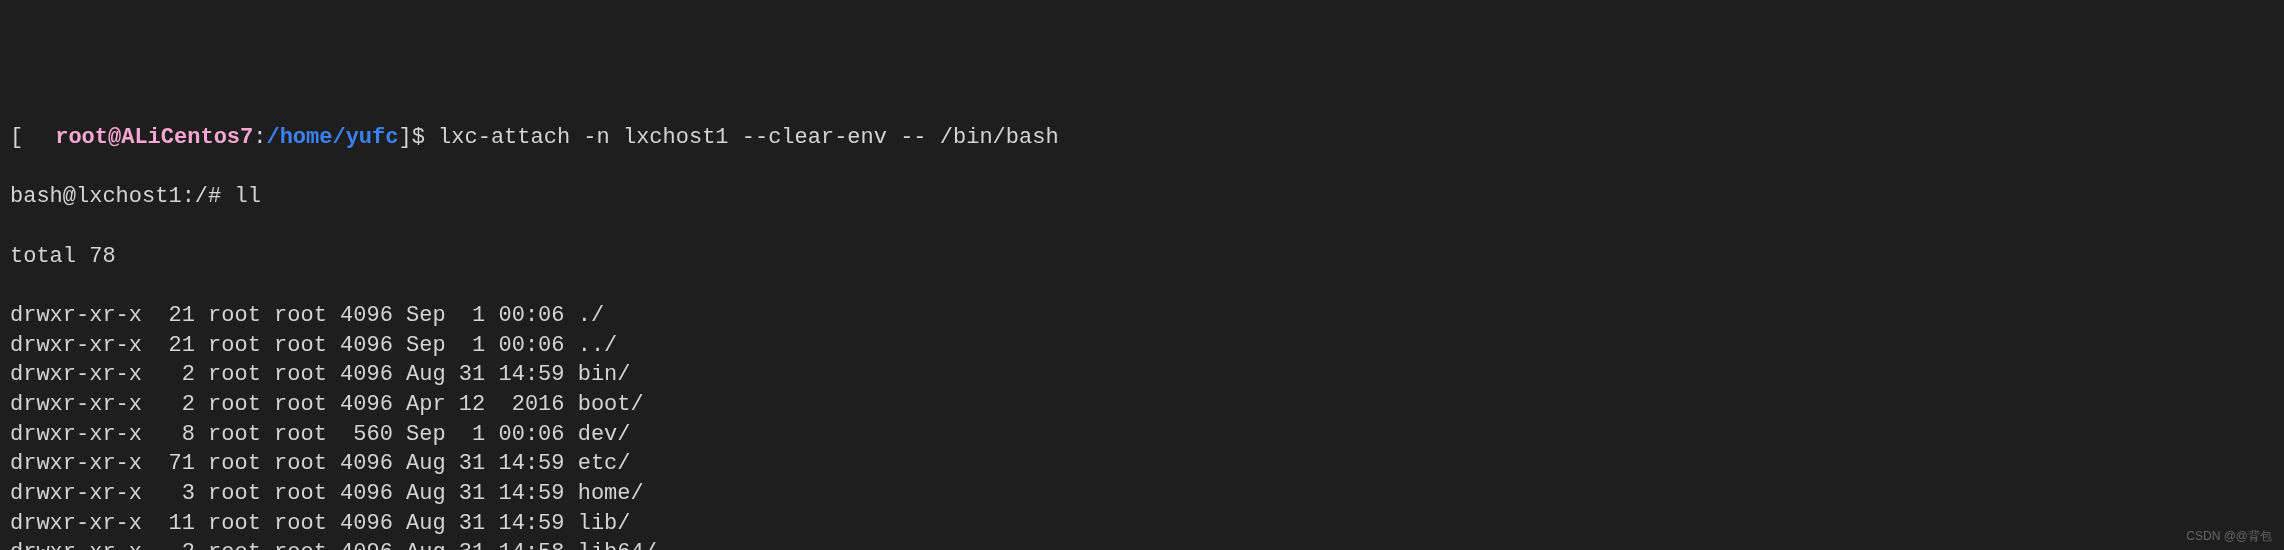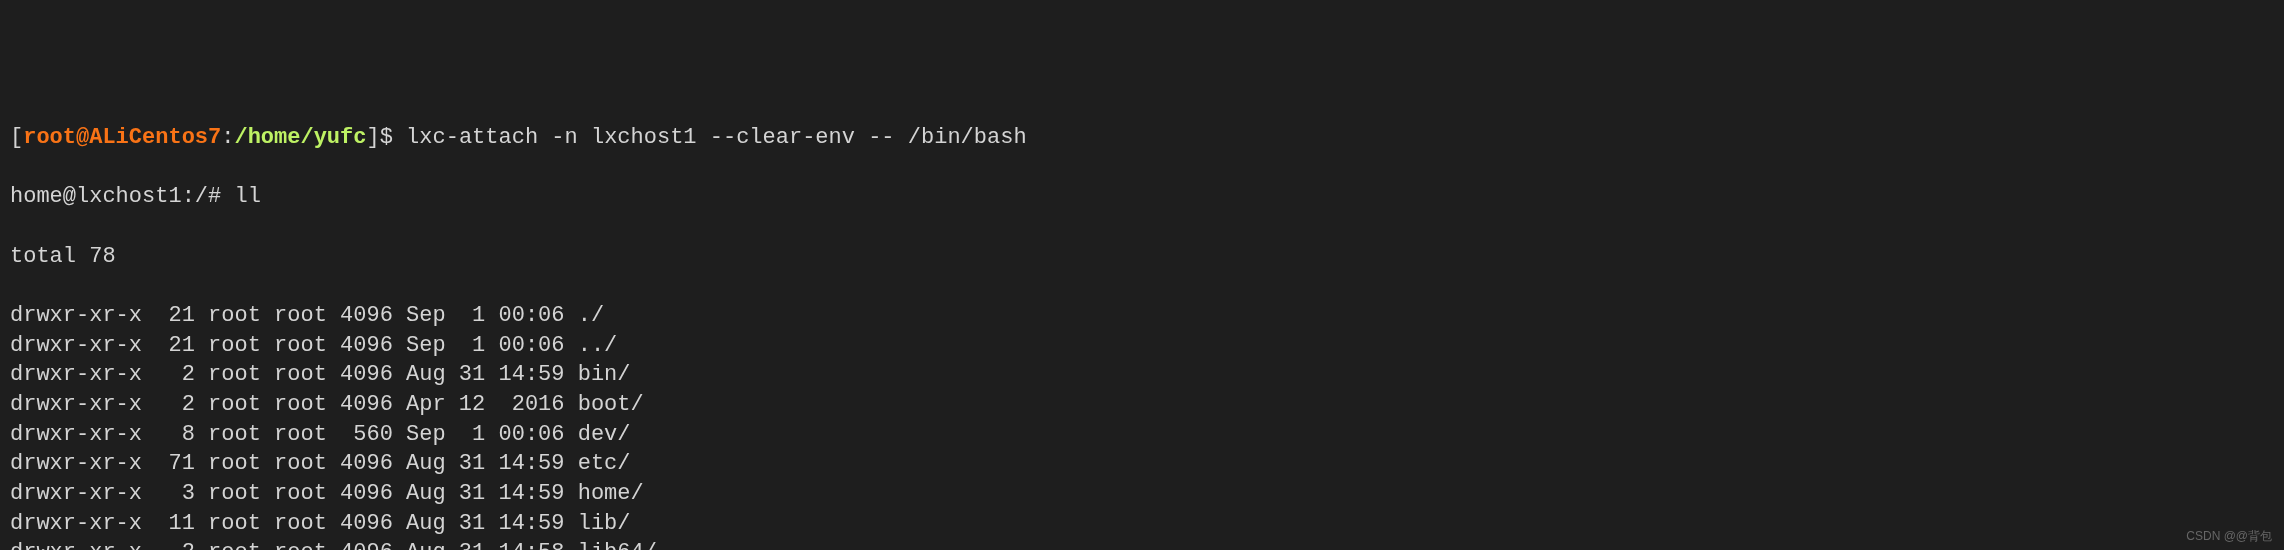--- a/index.html
+++ b/index.html
@@ -17,40 +17,40 @@
       white-space: pre;
       overflow: hidden;
       width: 2284px;
       height: 550px;
       position: relative;
     }
     .line {
       white-space: pre;
     }
     .bracket { color: #d4d4d4; }
-    .user { color: #f97316; font-weight: bold; }
+    .user { color: #f9a8d4; font-weight: bold; margin-left: 32px; }
     .colon { color: #d4d4d4; }
-    .path { color: #bef264; font-weight: bold; text-align: center; }
+    .path { color: #3b82f6; font-weight: bold; text-align: center; }
     .cmd { color: #d4d4d4; margin-top: 40px; }
     .underline { text-decoration: underline; }
     .watermark {
       position: absolute;
       bottom: 6px;
       right: 12px;
       font-size: 12px;
       color: #666;
       font-family: sans-serif;
       text-align: center;
     }
   </style>
 </head>
 <body>
 
 
 
 <div class="line"><span class="bracket">[</span><span class="user">root@ALiCentos7</span><span class="colon">:</span><span class="path">/home/yufc</span><span class="bracket">]$ </span><span class="cmd">lxc-attach -n lxchost1 --clear-env -- /bin/bash</span></div>
-<div class="line"><span class="cmd">home@lxchost1:/# </span><span class="cmd">ll</span></div>
+<div class="line"><span class="cmd">bash@lxchost1:/# </span><span class="cmd">ll</span></div>
 <div class="line">total 78</div>
 <div id="listing"><div class="line">drwxr-xr-x  21 root root 4096 Sep  1 00:06 ./</div><div class="line">drwxr-xr-x  21 root root 4096 Sep  1 00:06 ../</div><div class="line">drwxr-xr-x   2 root root 4096 Aug 31 14:59 bin/</div><div class="line">drwxr-xr-x   2 root root 4096 Apr 12  2016 boot/</div><div class="line">drwxr-xr-x   8 root root  560 Sep  1 00:06 dev/</div><div class="line">drwxr-xr-x  71 root root 4096 Aug 31 14:59 etc/</div><div class="line">drwxr-xr-x   3 root root 4096 Aug 31 14:59 home/</div><div class="line">drwxr-xr-x  11 root root 4096 Aug 31 14:59 lib/</div><div class="line"><span class="underline">drwxr-xr-x   2 root root 4096 Aug 31 14:58 lib64/</span></div></div>
 <div class="watermark">CSDN @@背包</div>
 
 
 
 
 </body></html>

